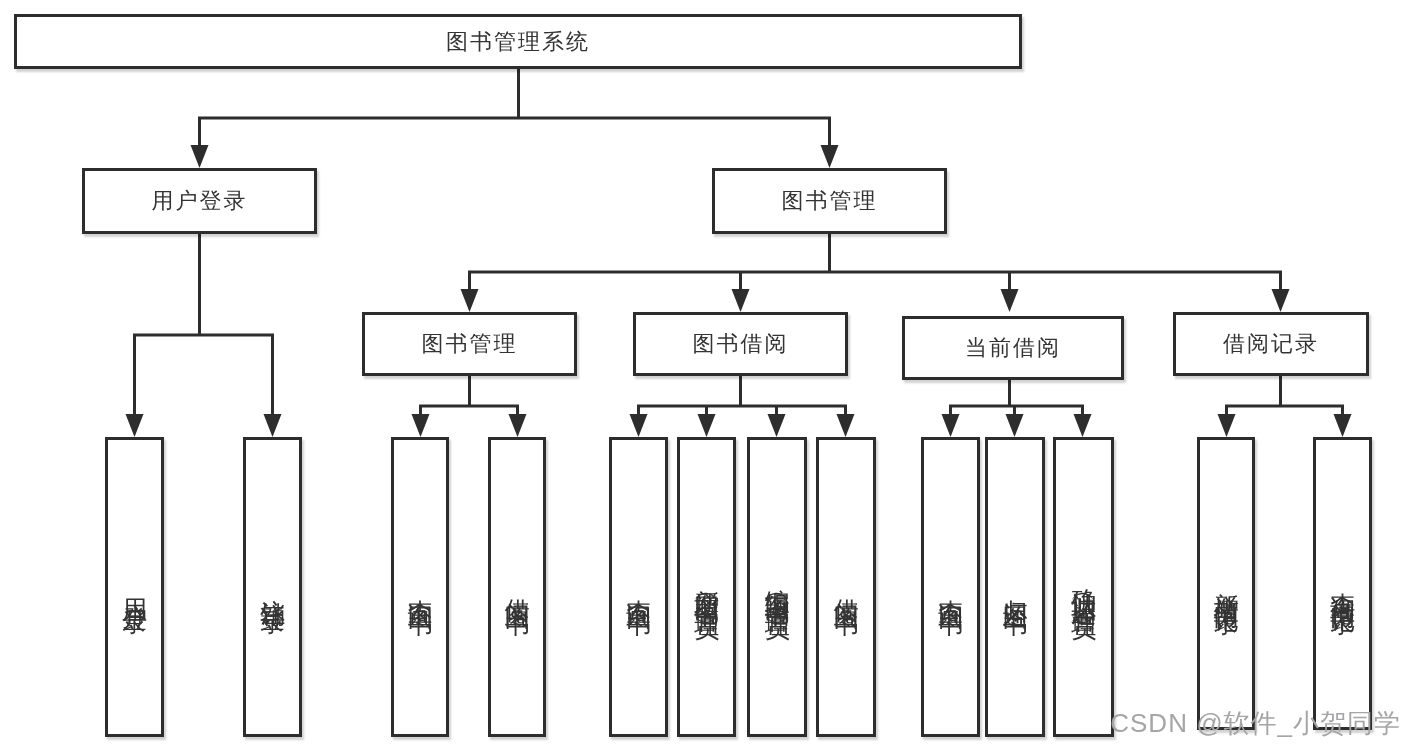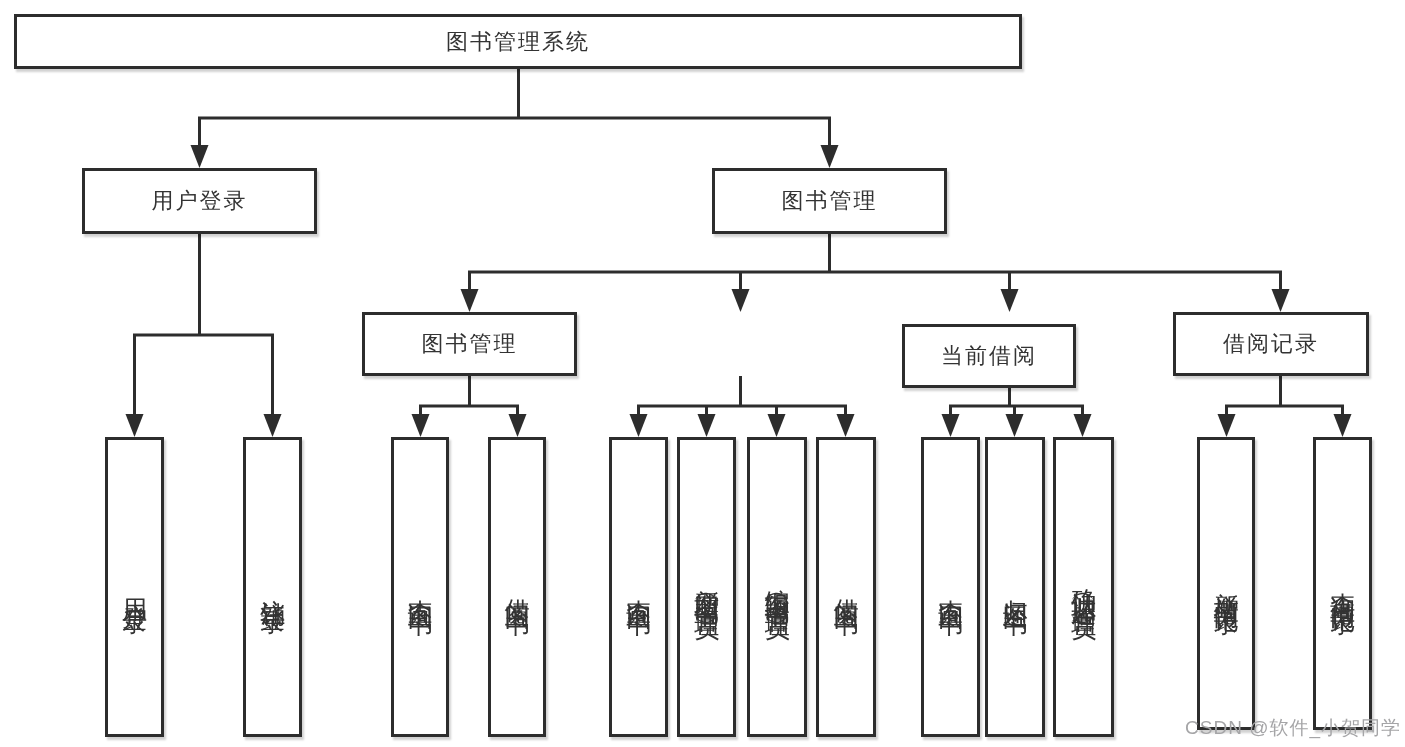--- a/index.html
+++ b/index.html
@@ -31,21 +31,21 @@
   .hbox{font-size:22px;letter-spacing:2px;white-space:nowrap;}
   .leaf .vtext{
     writing-mode:vertical-rl;
     font-size:25px;
     letter-spacing:4px;
     line-height:1.1;
     color:var(--text);
   }
   .watermark{
     position:absolute;right:4px;bottom:6px;
-    font-size:19px;color:var(--watermark);
+    font-size:26px;color:var(--watermark);
     letter-spacing:1px;white-space:nowrap;
   }
 </style>
 </head>
 <body>
 
 <div class="stage">
 
   <svg class="wires" viewBox="0 0 1405 747">
 
@@ -90,21 +90,24 @@
   <div class="box hbox" style="left:82px;top:168px;width:235px;height:66px">
     <span>用户登录</span>
   </div>
   <div class="box hbox" style="left:712px;top:168px;width:235px;height:66px">
     <span>图书管理</span>
   </div>
 
   <div class="box hbox" style="left:362px;top:312px;width:215px;height:64px">
     <span>图书管理</span>
   </div>
-  <div class="box hbox" style="left:902px;top:324px;width:174px;height:64px">
+  <div class="box hbox" style="left:633px;top:312px;width:215px;height:64px">
+    <span>图书借阅</span>
+  </div>
+  <div class="box hbox" style="left:902px;top:316px;width:222px;height:64px">
     <span>当前借阅</span>
   </div>
   <div class="box hbox" style="left:1173px;top:312px;width:196px;height:64px">
     <span>借阅记录</span>
   </div>
 
   <div class="box leaf" style="left:105px;top:437px;width:59px;height:300px">
     <span class="vtext">用户登录</span>
   </div>
   <div class="box leaf" style="left:243px;top:437px;width:59px;height:300px">

